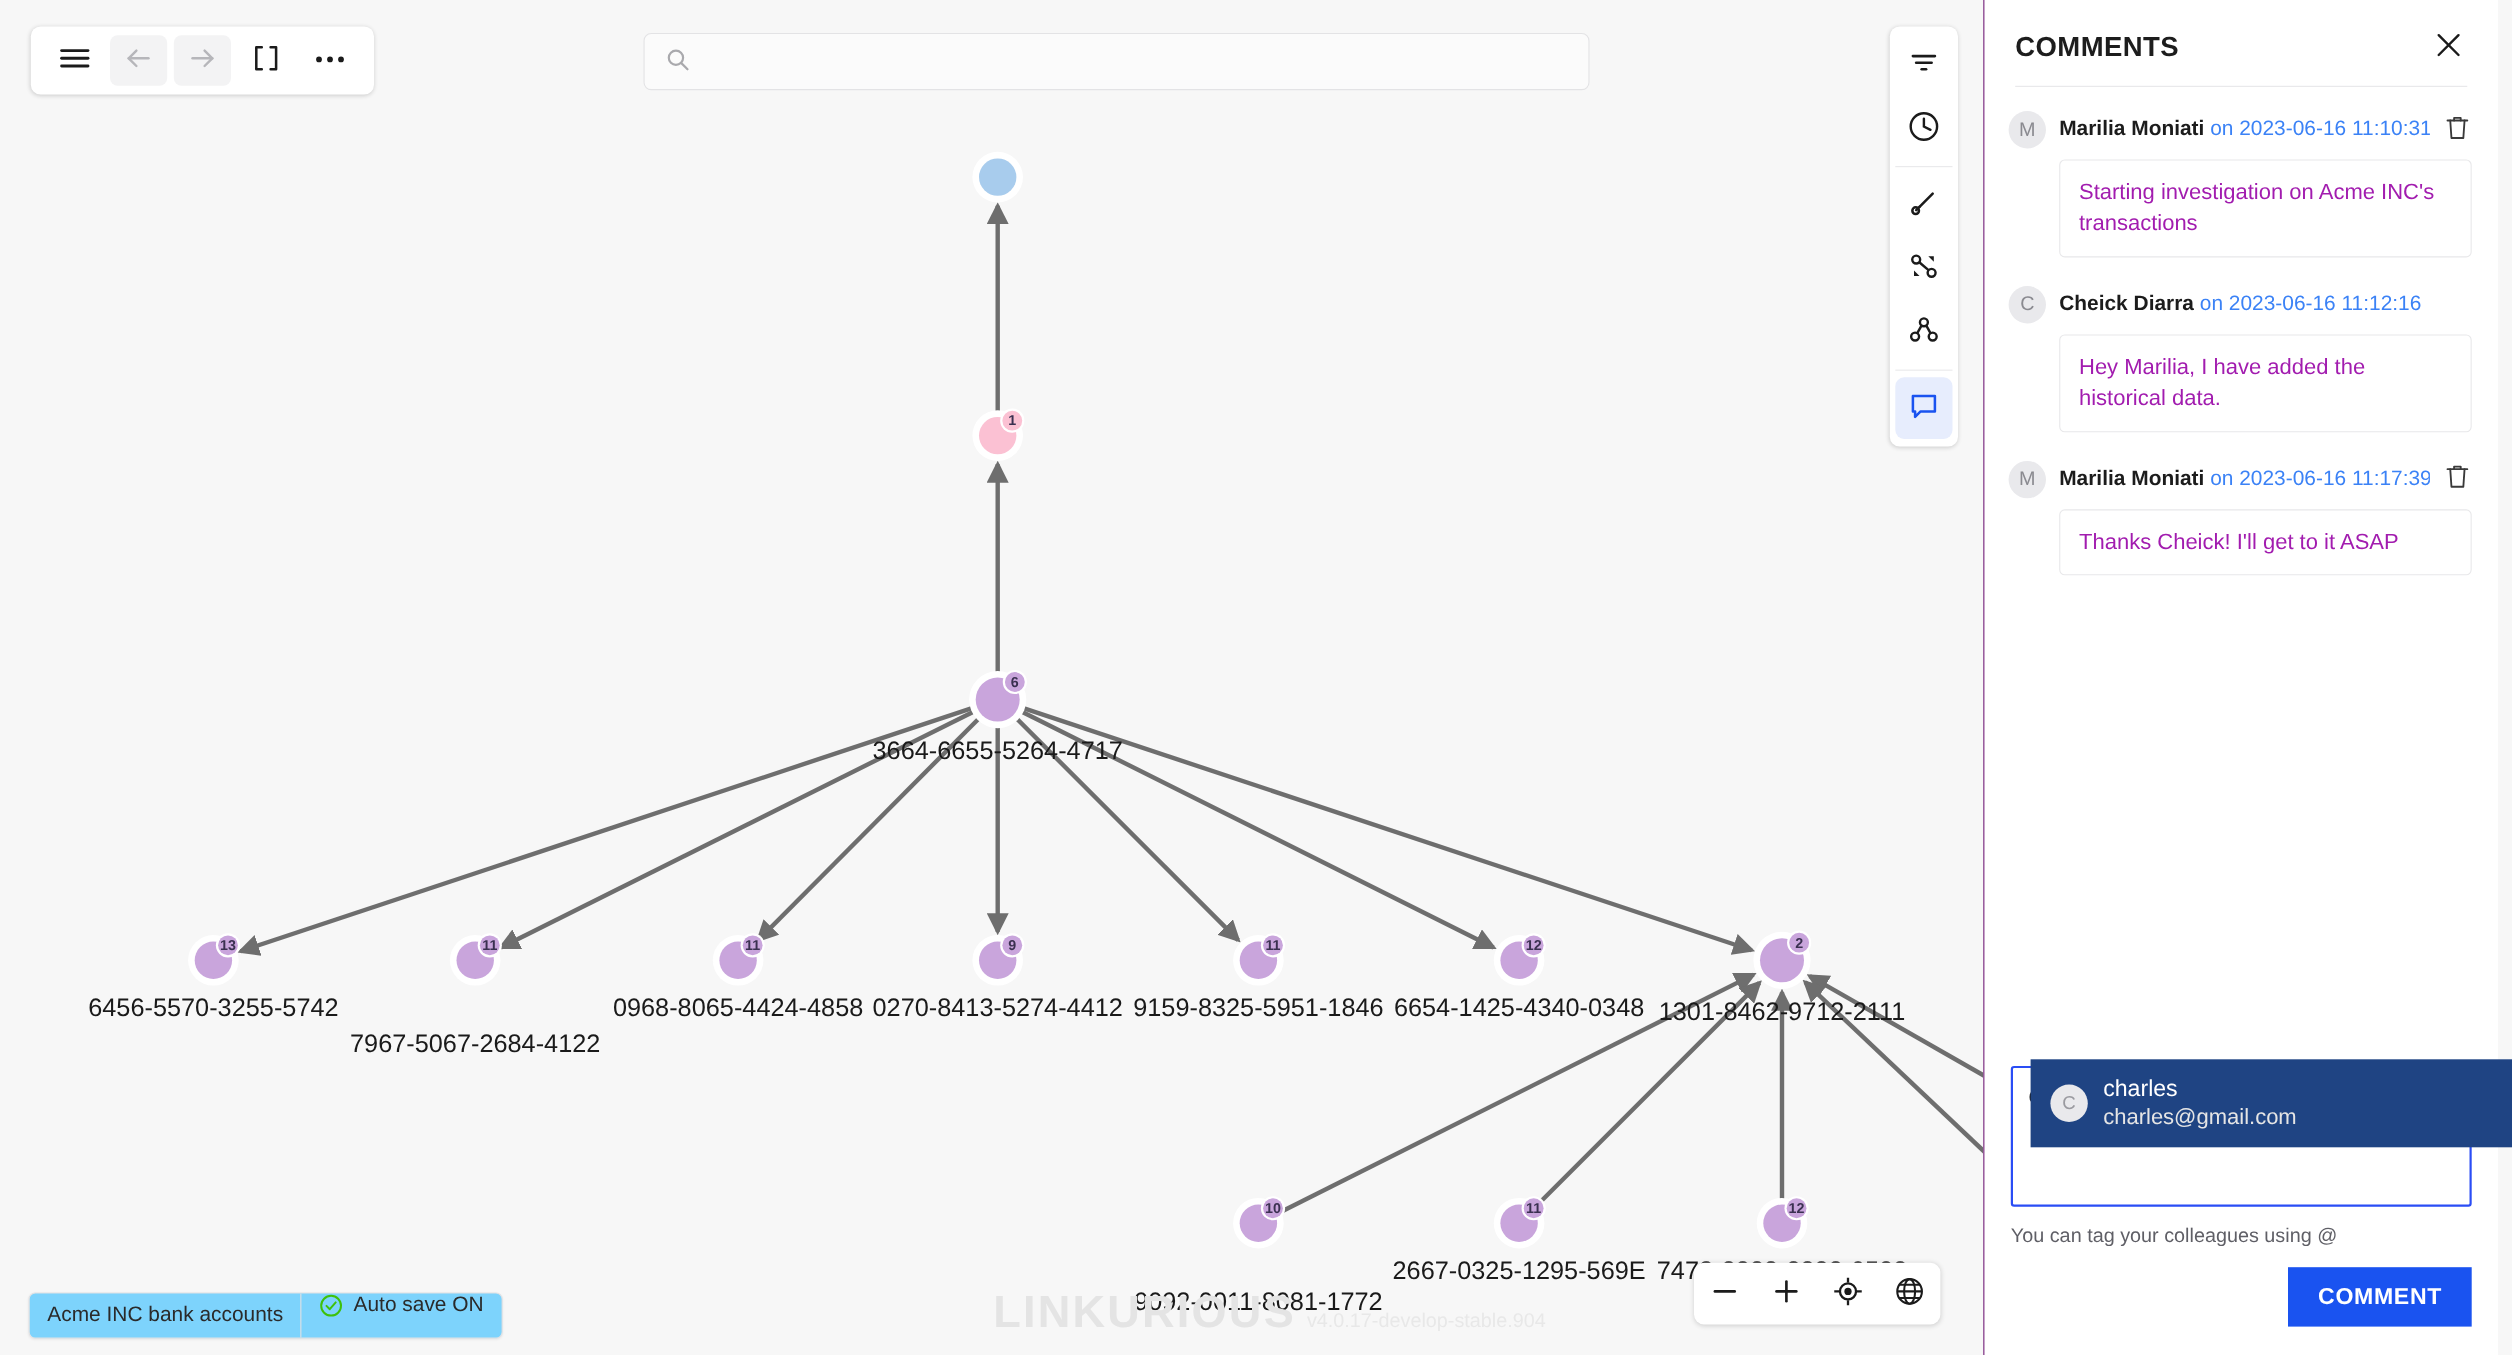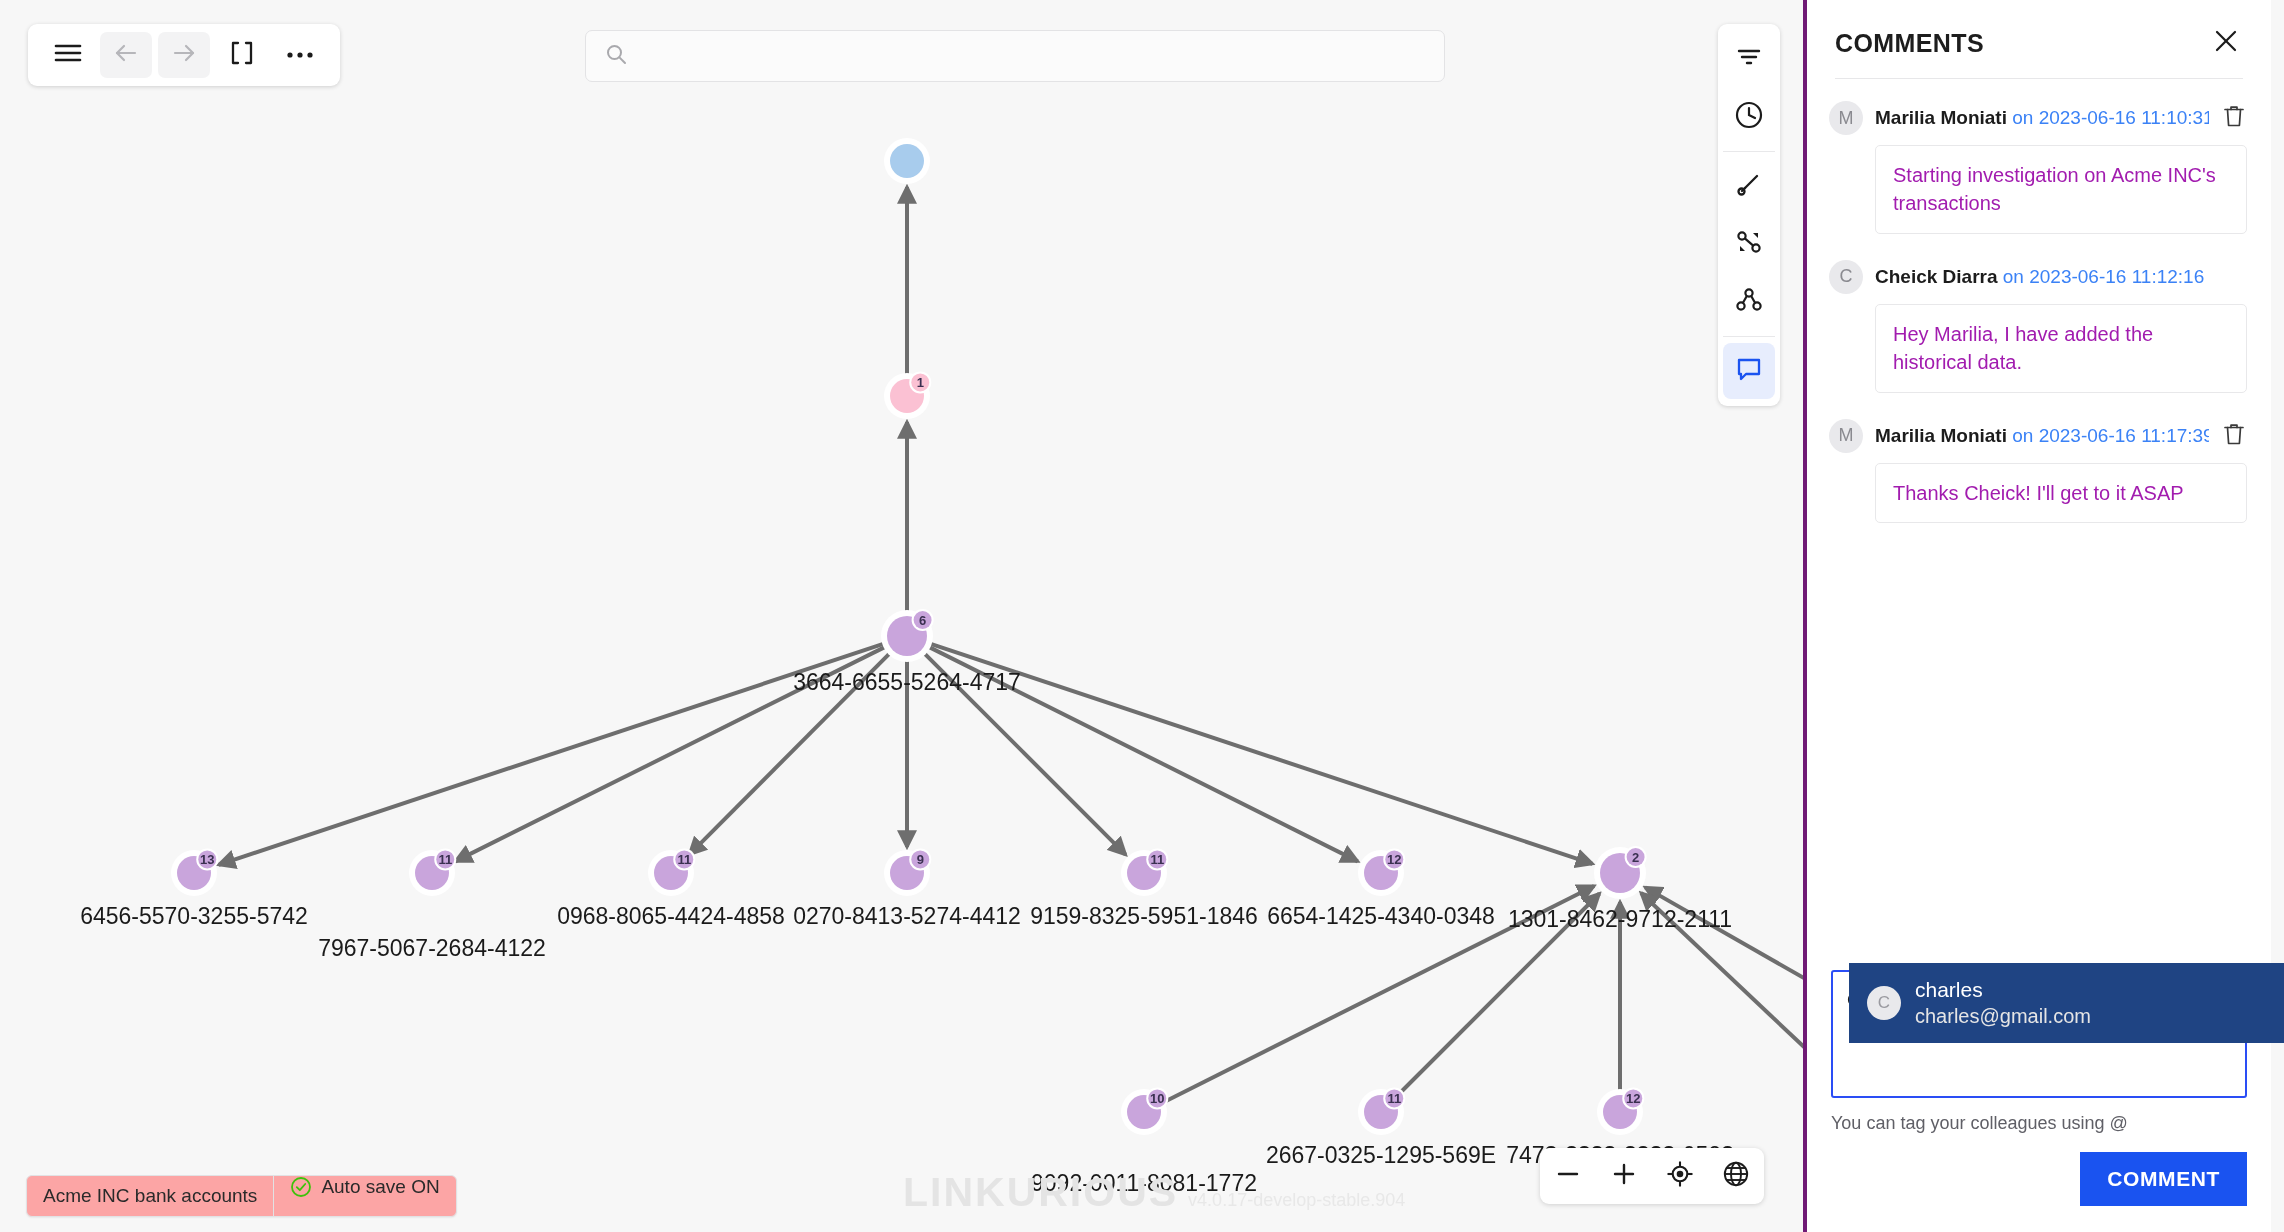--- a/index.html
+++ b/index.html
@@ -91,21 +91,21 @@
     border-radius: 8px; cursor: pointer;
     margin: 1px 0;
   }
   .vt-btn.active { background: #e7edfd; }
   .vt-sep { width: 52px; height: 1px; background: #e8e8ea; margin: 5px 0; }
 
   
   #status-bar {
     position: absolute; left: 26px; top: 1175px;
     height: 42px;
-    background: #fca5a5;
+    background: #7dd3fc;
     border: 1px solid #e2e2e4;
     border-radius: 6px;
     display: flex; align-items: stretch;
     box-shadow: 0 1px 2px rgba(0,0,0,.06);
   }
   #status-title {
     display: flex; align-items: center;
     padding: 0 16px;
     font-size: 19px; color: #2a2a2a;
     border-right: 1px solid #e2e2e4;
@@ -145,21 +145,21 @@
     width: 48px; height: 48px;
     display: flex; align-items: center; justify-content: center;
     cursor: pointer; border-radius: 6px;
   }
 
   
   #comments-panel {
     position: absolute; left: 1803px; top: 0;
     width: 468px; height: 1232px;
     background: #ffffff;
-    border-left: 4px solid #701a75;
+    border-left: 1px solid #701a75;
     display: flex; flex-direction: column;
   }
   #comments-header {
     display: flex; align-items: center; justify-content: space-between;
     padding: 26px 28px 18px 28px;
   }
   #comments-title {
     font-size: 25px; font-weight: bold; color: #1d1d1d;
     letter-spacing: .4px;
   }

